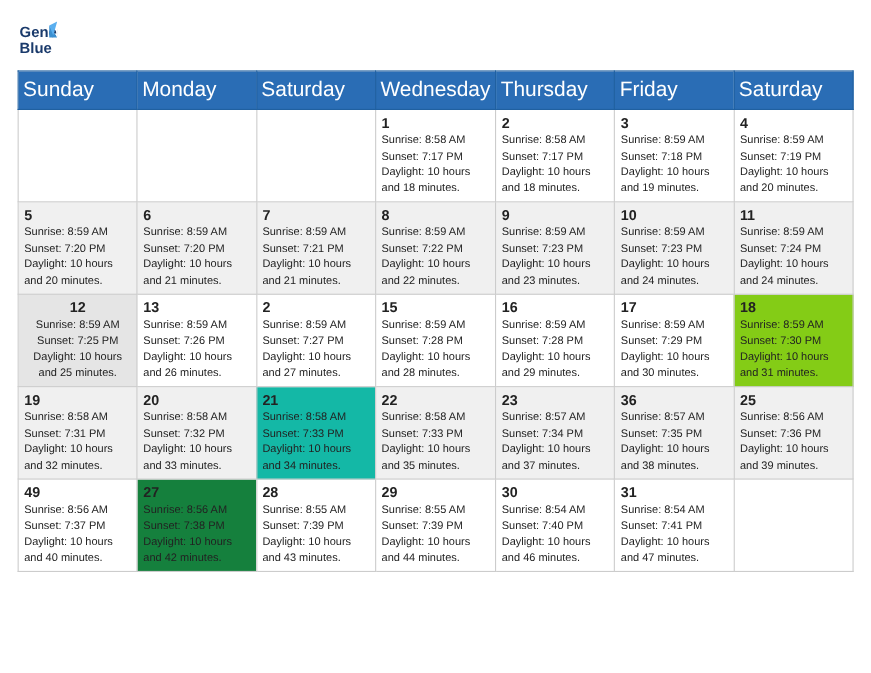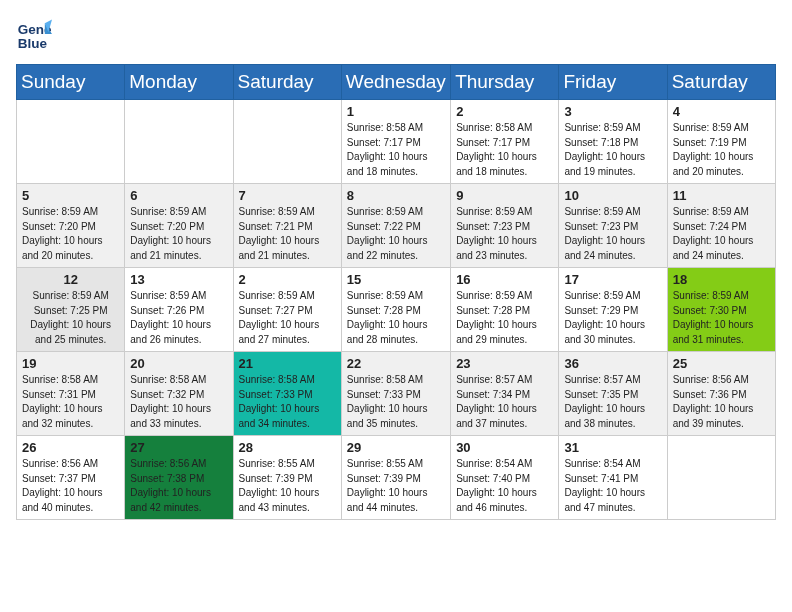--- a/index.html
+++ b/index.html
@@ -273,21 +273,21 @@
         </td>
         <td style="background: rgb(240, 240, 240);">
           <span class="day-number">25</span>
           <div class="day-info" style="white-space: pre-line;">Sunrise: 8:56 AM
 Sunset: 7:36 PM
 Daylight: 10 hours and 39 minutes.</div>
         </td>
       </tr>
       <tr class="row-odd">
         <td style="background: rgb(255, 255, 255);">
-          <span class="day-number">26</span>
+          <span class="day-number">49</span>
           <div class="day-info" style="white-space: pre-line;">Sunrise: 8:56 AM
 Sunset: 7:37 PM
 Daylight: 10 hours and 40 minutes.</div>
         </td>
         <td style="background: #15803d; margin-top: 44px;">
           <span class="day-number">27</span>
           <div class="day-info" style="white-space: pre-line;">Sunrise: 8:56 AM
 Sunset: 7:38 PM
 Daylight: 10 hours and 42 minutes.</div>
         </td>

